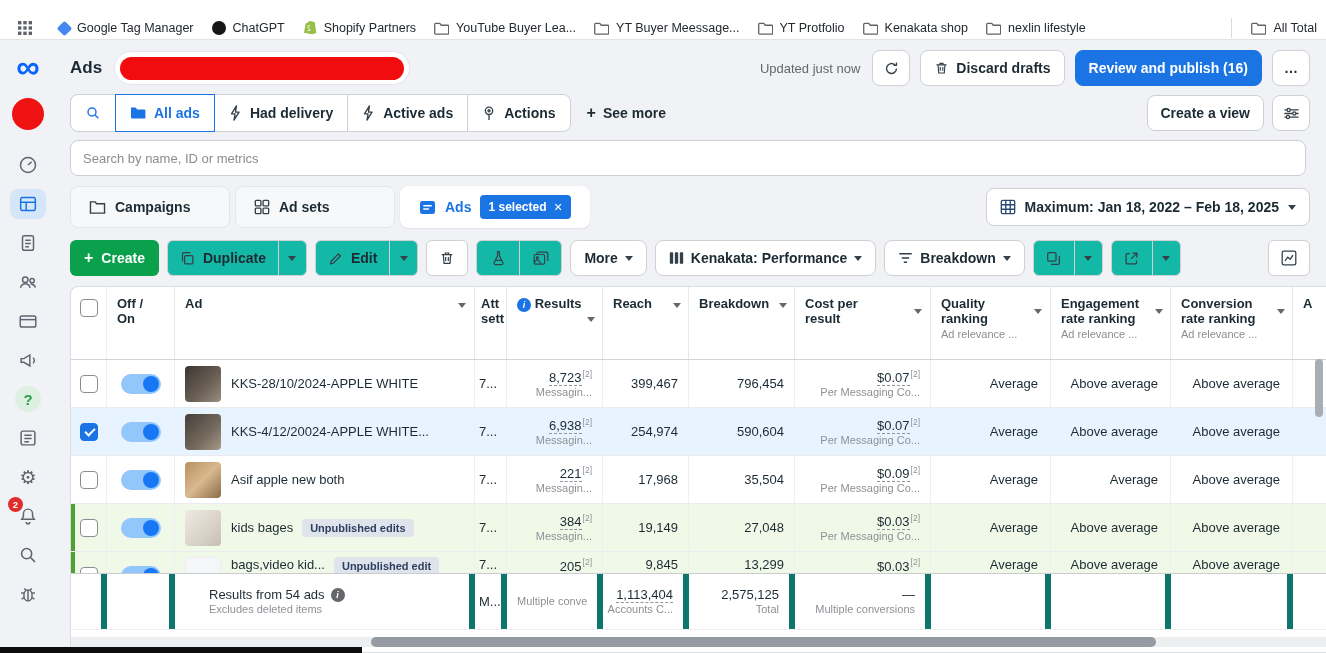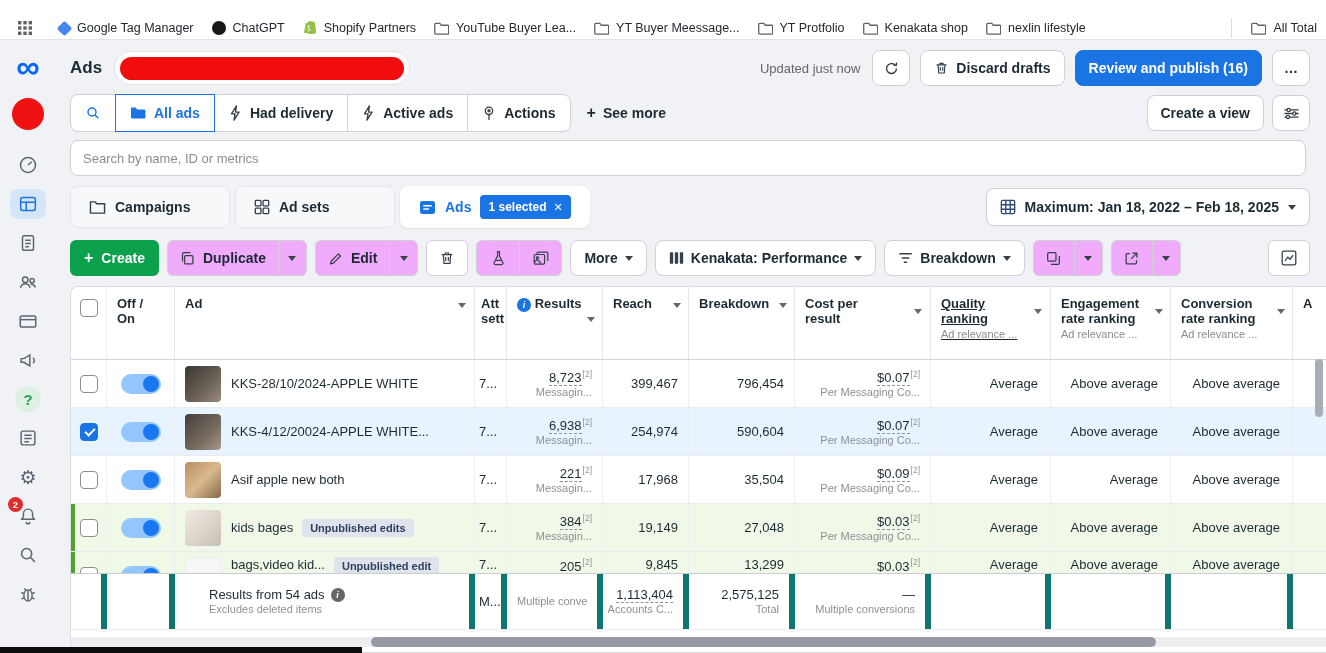--- a/index.html
+++ b/index.html
@@ -63,21 +63,21 @@
   .tabs-row { height:46px; display:flex; align-items:center; gap:5px; padding:2px 16px 2px 14px; }
   .level-tab { height:42px; display:flex; align-items:center; gap:9px; padding:0 18px; background:#f7f8fa; border:1px solid #e4e6ea; border-radius:8px; font-size:14px; font-weight:600; cursor:pointer; min-width:160px; }
   .level-tab.selected { background:#fff; border-color:#fff; color:#1b74e4; box-shadow:0 1px 2px rgba(0,0,0,.08); }
   .sel-chip { background:#1b74e4; color:#fff; font-size:12px; font-weight:600; height:24px; border-radius:4px; display:flex; align-items:center; gap:7px; padding:0 8px; }
   .sel-chip .x { cursor:pointer; font-size:11px; }
   .date-btn { margin-left:auto; height:38px; background:#fff; border:1px solid #ced0d4; border-radius:8px; display:flex; align-items:center; gap:9px; padding:0 13px; font-size:14px; font-weight:600; cursor:pointer; }
 
   
   .toolbar-row { height:56px; display:flex; align-items:center; gap:8px; padding:10px 16px 10px 14px; }
   .create-btn { height:36px; background:#0ba04c; border:none; color:#fff; font-weight:600; font-size:14px; border-radius:6px; display:inline-flex; gap:8px; padding:0 14px; align-items:center; cursor:pointer; }
-  .split { display:inline-flex; border:1px solid #ced0d4; border-radius:6px; background:#f0abfc; overflow:hidden; }
+  .split { display:inline-flex; border:1px solid #ced0d4; border-radius:6px; background:#14b8a6; overflow:hidden; }
   .split .part { display:flex; align-items:center; gap:8px; padding:0 12px; height:34px; font-size:14px; font-weight:600; cursor:pointer; }
   .split .caret-part { width:28px; padding:0; justify-content:center; border-left:1px solid #ced0d4; }
   .icon-btn { width:42px; height:36px; border:1px solid #ced0d4; border-radius:6px; background:#fff; display:inline-flex; align-items:center; justify-content:center; cursor:pointer; }
   .caret { width:0; height:0; border-left:4px solid transparent; border-right:4px solid transparent; border-top:5px solid #354049; display:inline-block; }
   .caret.gray { border-top-color:#65676b; }
 
   
   .table-wrap { position:relative; height:367px; margin-left:14px; background:#fff; border:1px solid #dadde1; border-right:none; border-radius:8px 0 0 0; overflow:hidden; display:flex; flex-direction:column; }
   .grid-row { display:grid; grid-template-columns:36px 68px 300px 32px 96px 86px 106px 136px 120px 120px 122px 40px; }
   .thead { height:76px; border-bottom:1px solid #cfd2d6; }
@@ -533,21 +533,21 @@
           <div class="th"><span>Ad</span><span class="caret gray" style="position:absolute;right:8px;top:16px;"></span></div>
           <div class="th" style="padding:9px 2px 4px 6px;">Att sett</div>
           <div class="th">
             <span class="info-dot">i</span>
             <span style="margin-top:2px;">Results</span>
             <span class="caret gray" style="position:absolute;right:7px;top:30px;"></span>
           </div>
           <div class="th"><span>Reach</span><span class="caret gray" style="position:absolute;right:7px;top:16px;"></span></div>
           <div class="th"><span>Breakdown</span><span class="caret gray" style="position:absolute;right:7px;top:16px;"></span></div>
           <div class="th" style="padding-right:34px;"><span>Cost per result</span><span class="caret gray" style="position:absolute;right:8px;top:22px;"></span></div>
-          <div class="th" style="padding-right:30px;text-decoration:underline;">
+          <div class="th" style="padding-right:30px;">
             <span>Quality ranking</span>
             <span class="th-sub">Ad relevance ...</span>
             <span class="caret gray" style="position:absolute;right:8px;top:22px;"></span>
           </div>
           <div class="th" style="padding-right:26px;">
             <span>Engagement rate ranking</span>
             <span class="th-sub">Ad relevance ...</span>
             <span class="caret gray" style="position:absolute;right:7px;top:22px;"></span>
           </div>
           <div class="th" style="padding-right:26px;">

